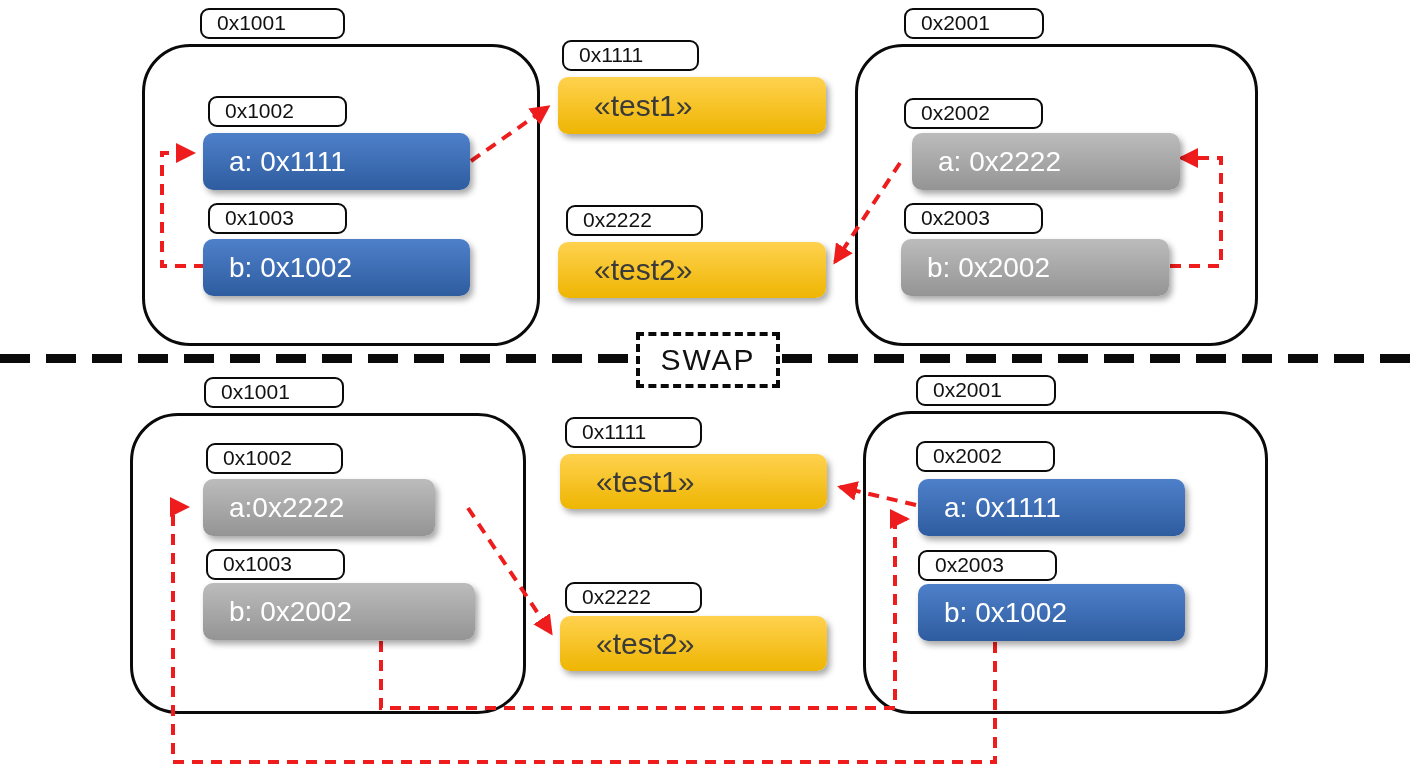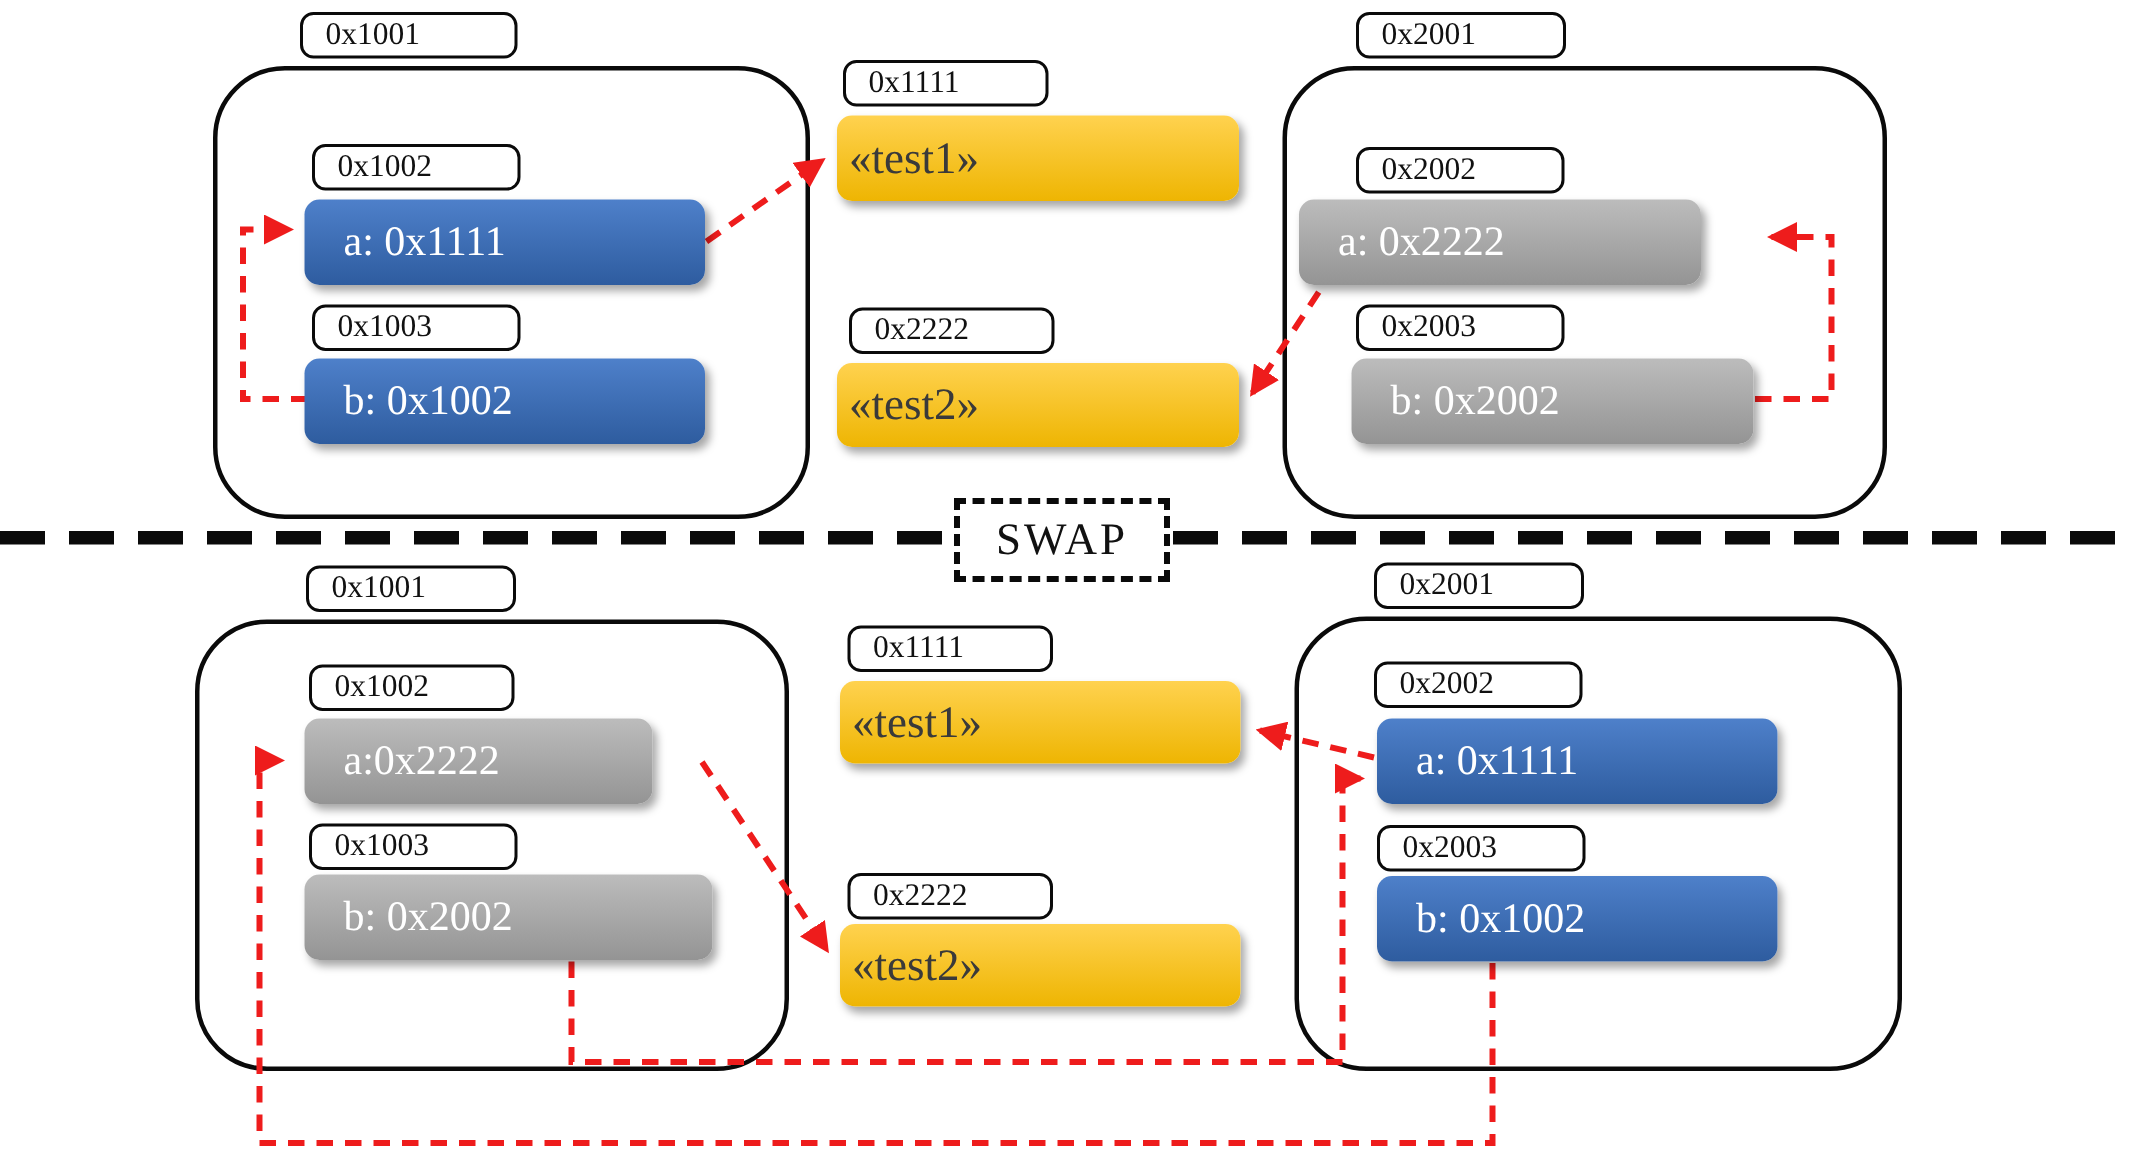--- a/index.html
+++ b/index.html
@@ -1,18 +1,18 @@
 <!DOCTYPE html>
 <html><head>
 <meta charset="utf-8">
 <style>
   html,body{margin:0;padding:0;background:#fff;}
   .canvas{
     position:relative;width:1423px;height:767px;background:#fff;overflow:hidden;
-    font-family:Liberation Serif, serif;
+    font-family:Liberation Sans, sans-serif;
   }
   
   .panel{
     position:absolute;border:3px solid #0a0a0a;border-radius:48px;background:#fff;
   }
   
   .tag{
     position:absolute;box-sizing:border-box;height:31px;background:#fff;
     border:2.5px solid #0a0a0a;border-radius:9px;
     font-size:21px;color:#111;line-height:25px;padding-left:15px;z-index:3;
@@ -21,21 +21,21 @@
   
   .cell{
     position:absolute;box-sizing:border-box;border-radius:10px;
     font-size:28px;color:#fff;display:flex;align-items:center;padding-left:26px;
     box-shadow:3px 4px 6px rgba(0,0,0,.35);z-index:2;white-space:nowrap;
   }
   .cell[data-type="blue"]{background:linear-gradient(180deg,var(--blue-top),var(--blue-bottom));}
   .cell[data-type="gray"]{background:linear-gradient(180deg,var(--gray-top),var(--gray-bottom));}
   .cell[data-type="yellow"]{
     background:linear-gradient(180deg,var(--yellow-top),var(--yellow-bottom));
-    color:#3a3a3a;font-size:30px;padding-left:8px;
+    color:#3a3a3a;font-size:30px;padding-left:36px;
   }
   
   .divider{
     position:absolute;left:0;top:354px;width:1423px;height:9px;z-index:4;
     background:repeating-linear-gradient(to right,#0a0a0a 0 30px,transparent 30px 46px);
   }
   .swap-box{
     position:absolute;left:636px;top:332px;width:144px;height:56px;background:#fff;
     box-sizing:border-box;border:4px dashed #0a0a0a;z-index:5;
     display:flex;align-items:center;justify-content:center;
@@ -74,21 +74,21 @@
   <div class="cell" style="left:203px;top:239px;width:267px;height:57px;" data-type="blue">b: 0x1002</div>
 
   <div class="tag" style="left:562px;top:40px;width:137px;">0x1111</div>
   <div class="cell" style="left:558px;top:77px;width:268px;height:57px;" data-type="yellow">«test1»</div>
   <div class="tag" style="left:566px;top:205px;width:137px;">0x2222</div>
   <div class="cell" style="left:558px;top:242px;width:268px;height:56px;" data-type="yellow">«test2»</div>
 
   <div class="panel" style="left:855px;top:44px;width:397px;height:296px;"></div>
   <div class="tag" style="left:904px;top:8px;width:140px;">0x2001</div>
   <div class="tag" style="left:904px;top:98px;width:139px;">0x2002</div>
-  <div class="cell" style="left:866px;top:133px;width:268px;height:57px;" data-type="gray">a: 0x2222</div>
+  <div class="cell" style="left:912px;top:133px;width:268px;height:57px;" data-type="gray">a: 0x2222</div>
   <div class="tag" style="left:904px;top:203px;width:139px;">0x2003</div>
   <div class="cell" style="left:901px;top:239px;width:268px;height:57px;" data-type="gray">b: 0x2002</div>
 
   <div class="divider"></div>
   <div class="swap-box">
     <span>SWAP</span>
   </div>
 
   <div class="panel" style="left:130px;top:413px;width:390px;height:295px;"></div>
   <div class="tag" style="left:204px;top:377px;width:140px;">0x1001</div>

